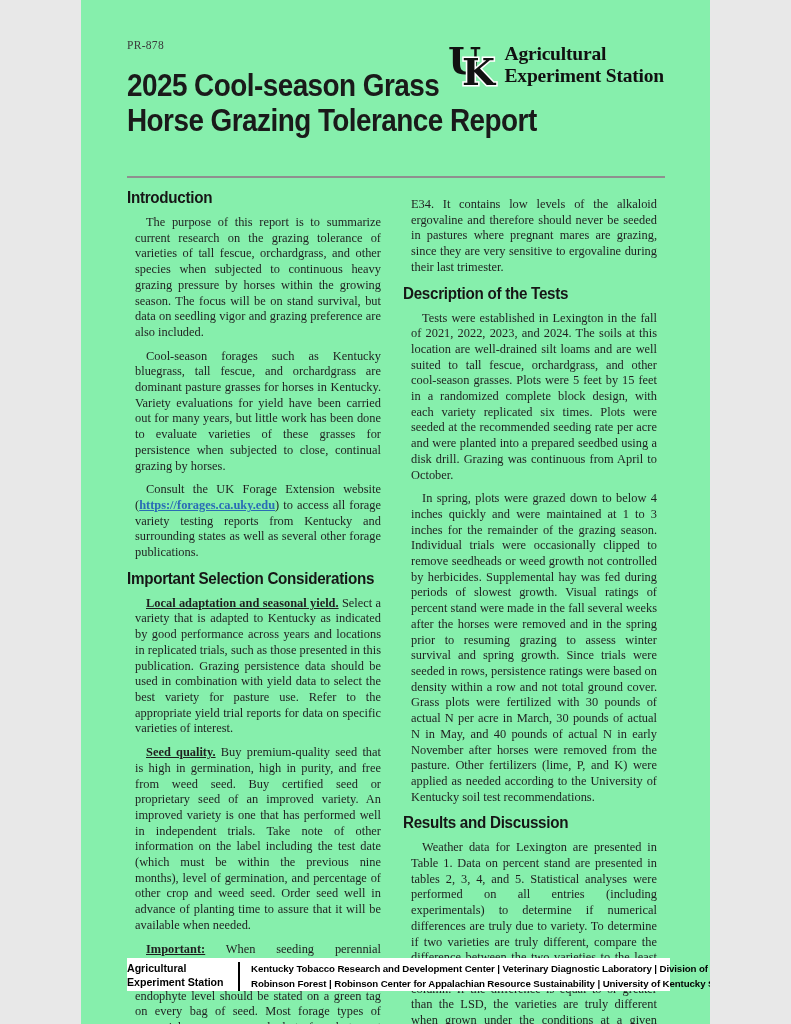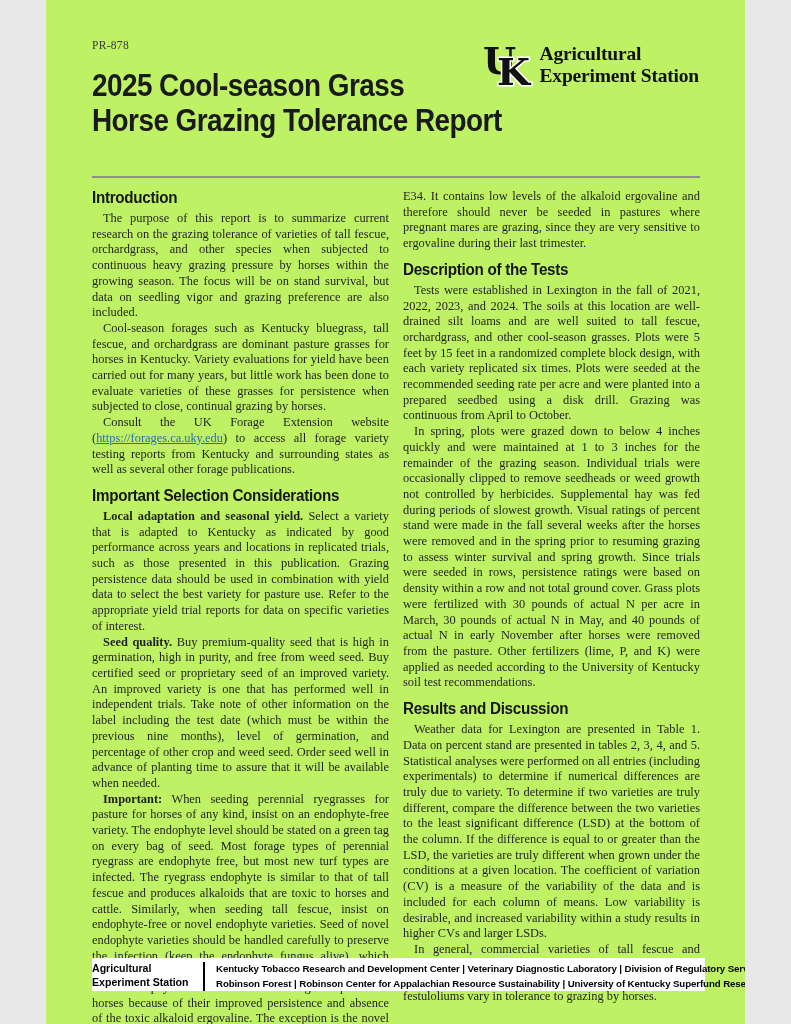--- a/index.html
+++ b/index.html
@@ -1,20 +1,20 @@
 <!DOCTYPE html>
 <html><head>
 <meta charset="utf-8">
 <style>
   html,body { margin:0; padding:0; background:#e8e8e8; }
   .page {
     position:relative;
-    width:699px; height:1024px;
+    width:629px; height:1024px;
     margin:0 auto;
-    background:#bef264;
+    background:#86efac;
     overflow:hidden;
     font-family:"Liberation Serif","DejaVu Serif",serif;
     color:#1f1f1f;
   }
   
   .pub-number {
     position:absolute; top:39px; left:46px;
     font-size:11.5px; color:#3a3a3a; letter-spacing:0.3px;
   }
   .logo {
@@ -50,26 +50,26 @@
   .col { flex:1 1 0; min-width:0; }
   h2 {
     font-family:"Liberation Sans","DejaVu Sans",sans-serif;
     font-weight:700; font-size:16px; color:#161616;
     letter-spacing:-0.3px; margin:9px 0 4px 0;
     transform:scaleX(0.95); transform-origin:0 50%;
     white-space:nowrap;
   }
   h2.first { margin-top:0; }
   .col p {
-    margin:0; text-indent:11px; text-align:justify;
+    margin:8px; text-indent:11px; text-align:justify;
     font-size:12.4px; line-height:15.7px;
   }
   .col p.no-indent { text-indent:0; }
-  .lead { font-weight:700; }
-  a.link { color:#2a6cb5; text-decoration:underline; }
+  .lead { font-weight:700;text-decoration:underline; }
+  a.link { color:#2a6cb5; text-decoration:underline;font-weight:bold; }
   
   .footer {
     position:absolute; top:958px; left:46px; right:40px;
     display:flex; align-items:stretch; gap:11px;
     background:#fff; padding-top:4px;
     font-family:"Liberation Sans","DejaVu Sans",sans-serif;
   }
   .f-left {
     font-weight:700; font-size:10.6px; line-height:1.3;
     width:100px; flex:0 0 auto; color:#000;

